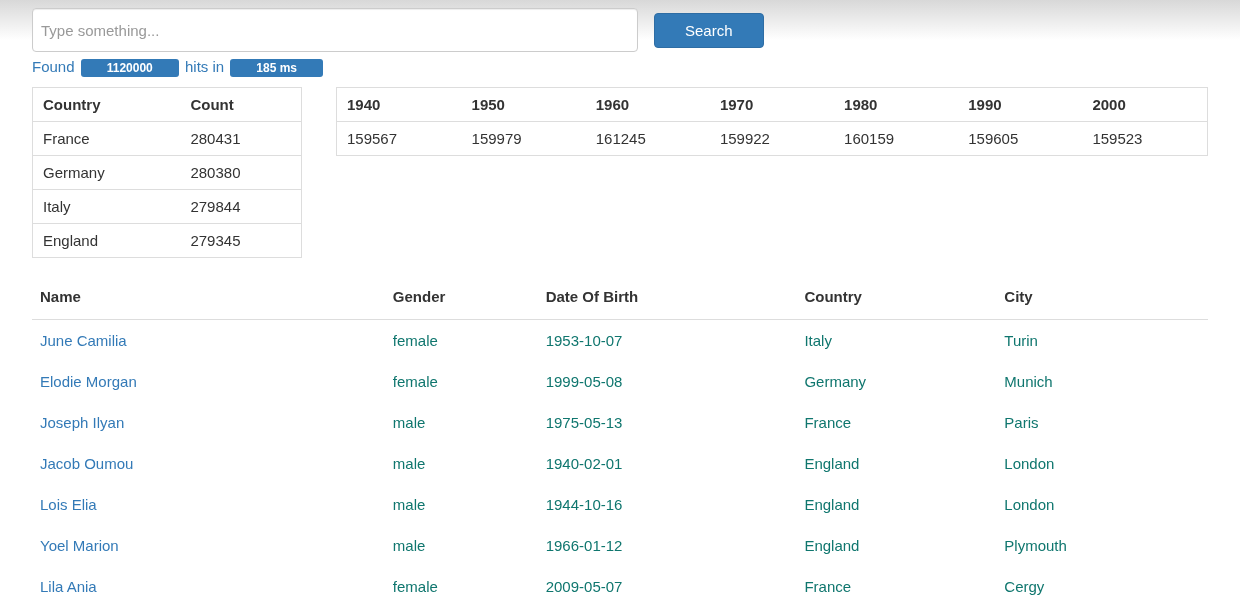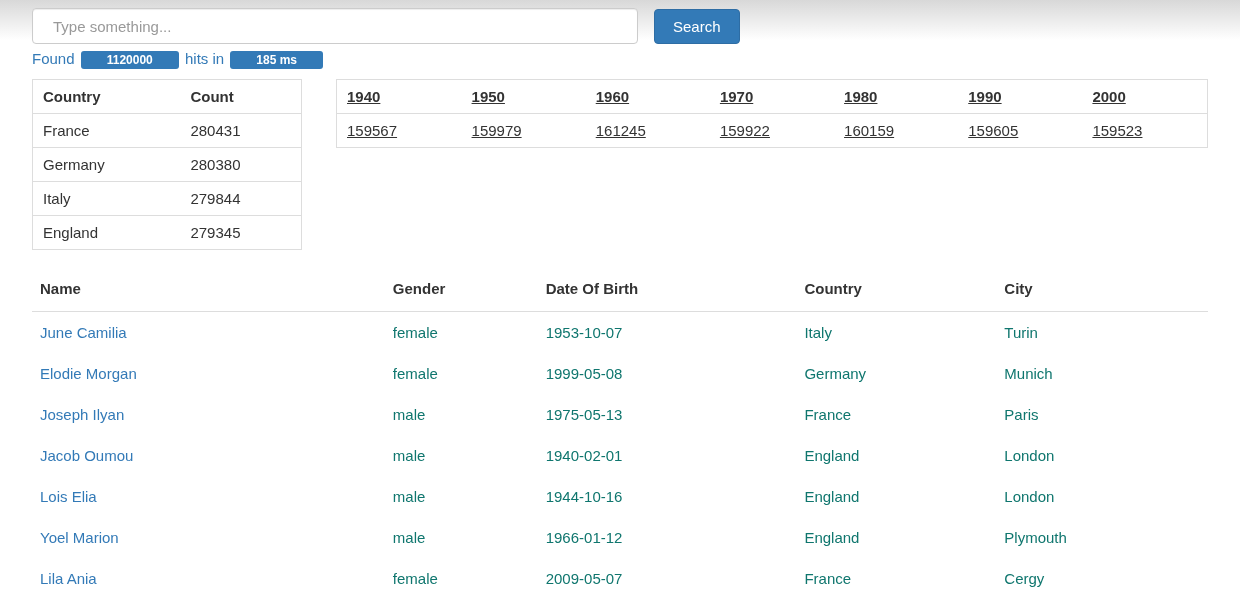--- a/index.html
+++ b/index.html
@@ -17,34 +17,34 @@
       padding-bottom: 10px;
     }
     .search-bar {
       display: flex;
       align-items: center;
       padding: 8px 32px 6px 32px;
       gap: 16px;
     }
     .search-input {
       flex: 0 0 606px;
-      height: 36px;
-      padding: 6px 20px;
+      height: 44px;
+      padding: 6px 8px;
       font-size: 15px;
       color: #ef4444;
       background: #fff;
       border: 1px solid #ccc;
       border-radius: 4px;
       box-shadow: inset 0 1px 1px rgba(0,0,0,0.075);
     }
     .search-input::placeholder {
       color: #999;
     }
     .search-button {
-      padding: 8px 18px;
+      padding: 8px 30px;
       background: #337ab7;
       color: #fff;
       border: 1px solid #2e6da4;
       border-radius: 4px;
       font-size: 15px;
       cursor: pointer;
     }
     .stats {
       padding: 0 32px 10px 32px;
       font-size: 15px;
@@ -66,21 +66,20 @@
       gap: 34px;
       padding: 0 32px;
       align-items: flex-start;
       margin-bottom: 20px;
     }
     .facets-table {
       flex: 0 0 270px;
     }
     .decades-table {
       flex: 1;
-      text-decoration: underline;
     }
     table {
       width: 100%;
       border-collapse: collapse;
       background: #fff;
     }
     .facets-table table,
     .decades-table table {
       border: 1px solid #ddd;
     }

